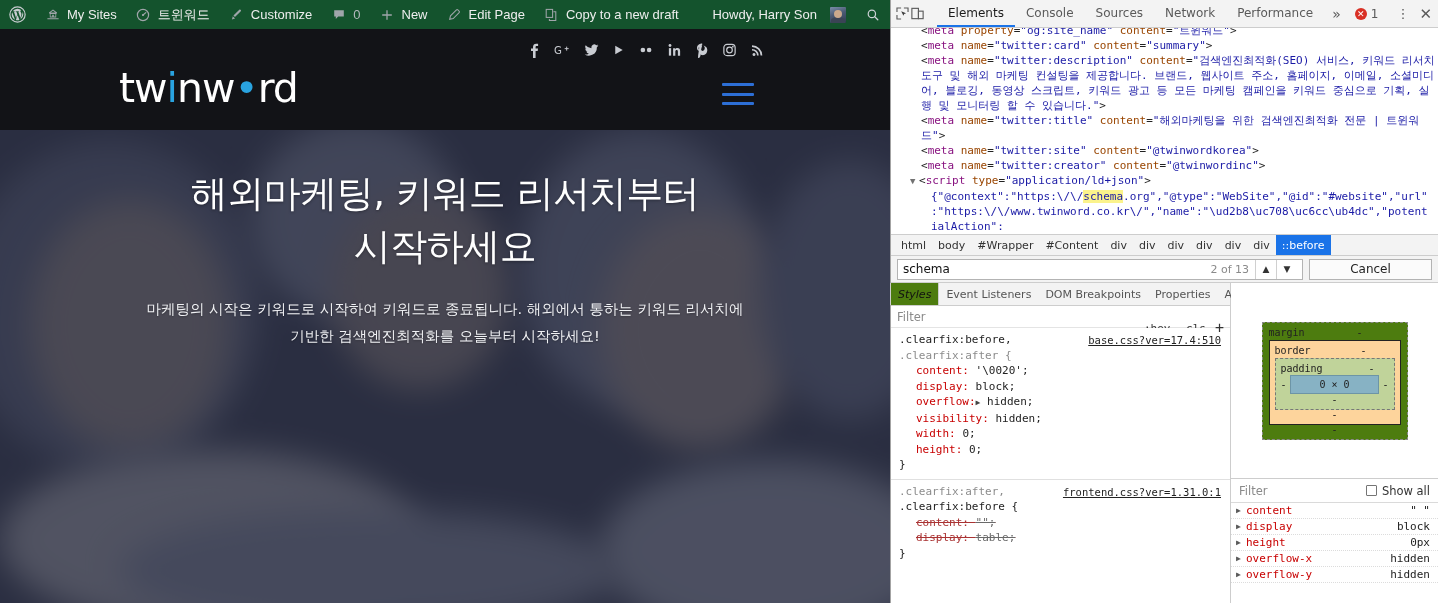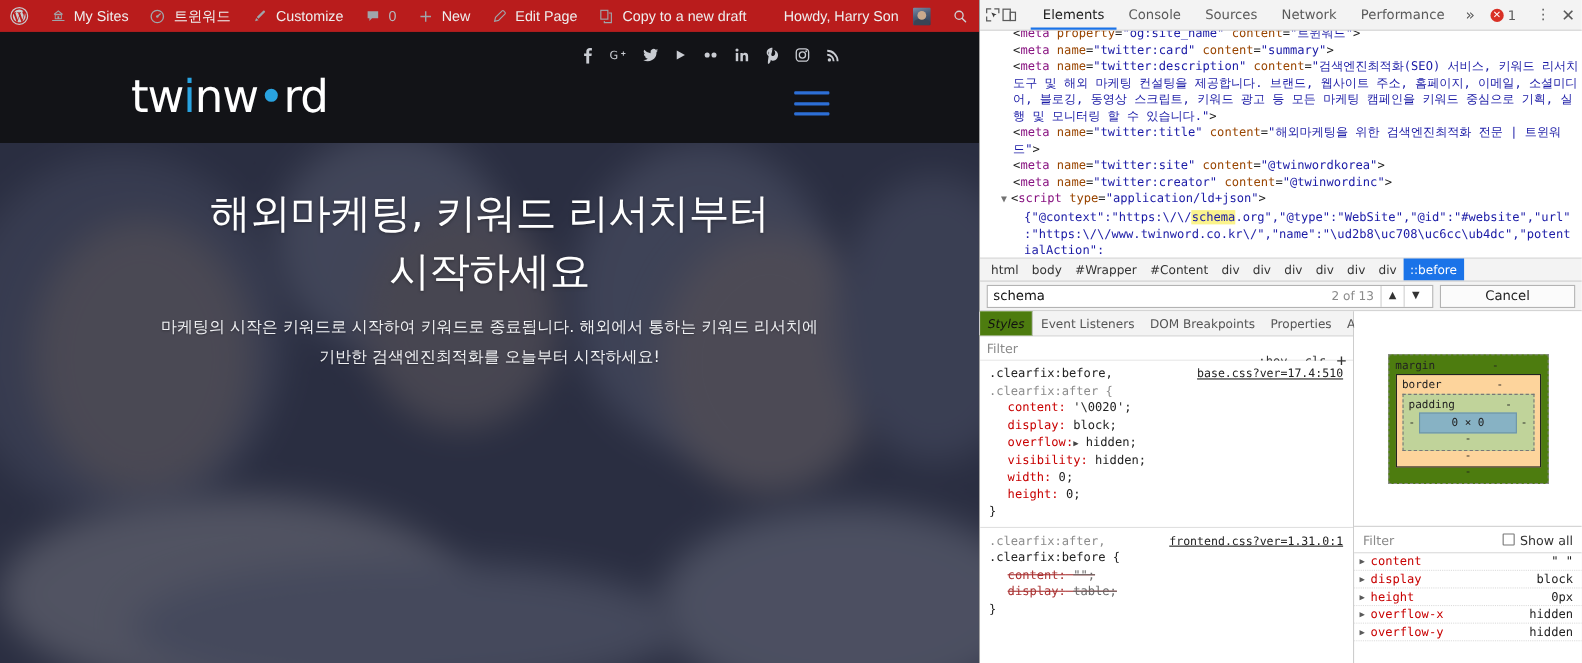--- a/index.html
+++ b/index.html
@@ -10,21 +10,21 @@
     background: #fff;
   }
   .screen { position: relative; width: 1438px; height: 603px; display: flex; }
 
   
   .page { width: 890px; height: 603px; position: relative; overflow: hidden; background: #2a2e3d; }
 
   
   .adminbar {
     position: relative; z-index: 40;
-    height: 29px; background: #b91c1c; color: #eee;
+    height: 29px; background: #14532d; color: #eee;
     display: flex; align-items: center;
     font-size: 13px; line-height: 1;
     font-family: "Liberation Sans", sans-serif;
   }
   .ab-item { display: flex; align-items: center; gap: 6px; padding: 0 9px; height: 29px; color: #eee; white-space: nowrap; }
   .ab-item .lbl { font-size: 13px; }
   .ab-icon { width: 17px; height: 17px; display: inline-flex; align-items: center; justify-content: center; color: #a0a5aa; }
   .ab-icon svg { display: block; }
   .ab-spacer { flex: 1; }
   .ab-avatar {
@@ -82,21 +82,21 @@
   .hero-inner {
     position: relative; z-index: 5; text-align: center; color: #fff;
     padding-top: 38px;
   }
   .hero-title {
     font-size: 37px; line-height: 1.42; font-weight: 400;
     font-family: "DejaVu Sans", sans-serif;
     letter-spacing: -0.5px; text-shadow: 0 1px 3px rgba(0,0,0,.35);
   }
   .hero-sub {
-    margin-top: 12px; font-size: 14.5px; line-height: 1.85;
+    margin-top: 23px; font-size: 14.5px; line-height: 1.85;
     font-family: "DejaVu Sans", sans-serif;
     color: #f0f1f4; text-shadow: 0 1px 2px rgba(0,0,0,.3);
   }
   .hero-cta {
     display: block; margin: 33px auto 0; width: 314px; height: 59px;
     background: #2d6fd6; color: #fff; border: none;
     font-size: 15.5px; font-family: "DejaVu Sans", sans-serif;
     cursor: pointer; letter-spacing: -0.2px;
   }
 

